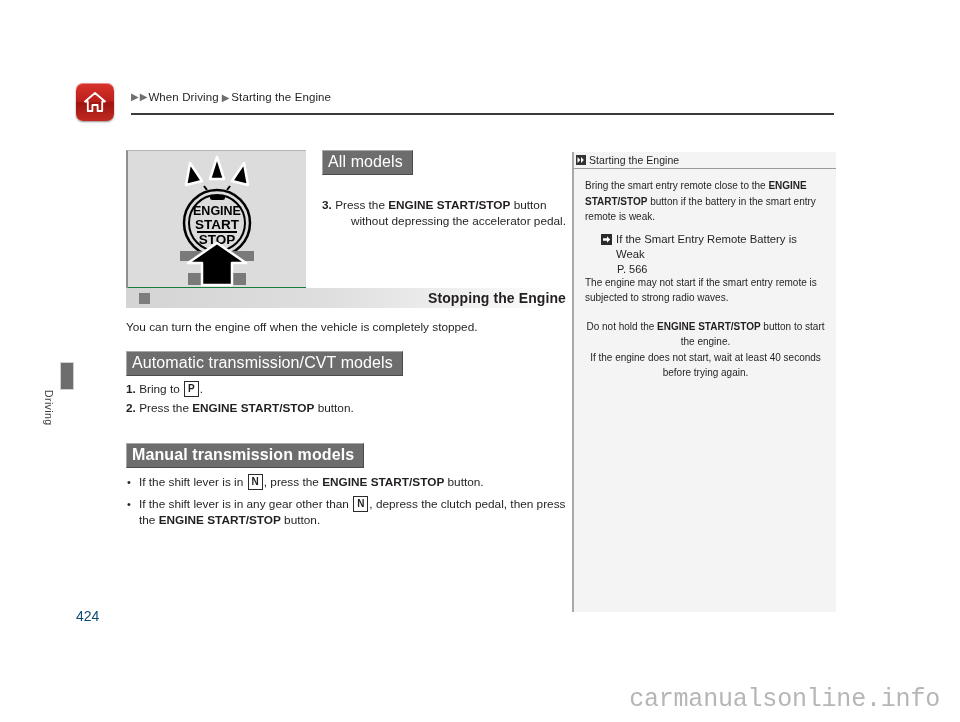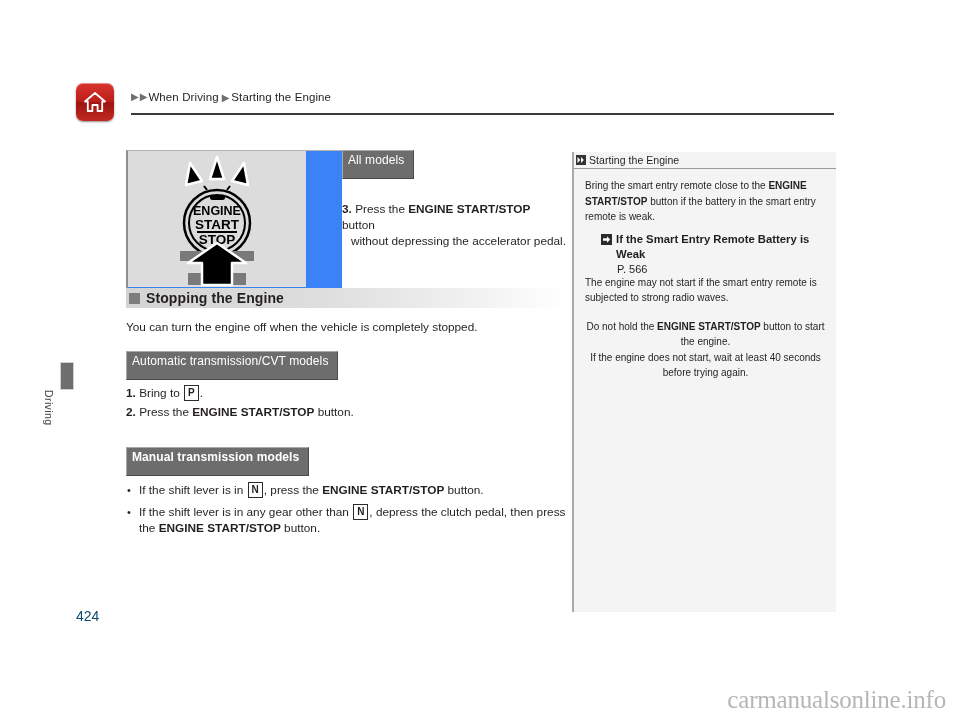--- a/index.html
+++ b/index.html
@@ -100,43 +100,43 @@
   
   .main-col {
     position: absolute;
     left: 126px;
     top: 150px;
     width: 440px;
   }
 
   
   .illus-wrap {
-    width: 216px;
+    width: 180px;
     height: 138px;
-    background: #3b82f6;
+    background: #15803d;
     border-left: 2px solid #8e8e8e;
     border-top: 1px solid #b4b4b4;
     box-sizing: border-box;
     position: relative;
     float: left;
   }
   .illus-wrap svg { display: block; }
 
   .step-col {
     margin-left: 196px;
   }
 
   
   .badge {
     display: inline-block;
     background: #6d6d6d;
     color: #ffffff;
-    font-size: 12px;
+    font-size: 16px;
     line-height: 1;
-    padding: 3px 9px 12px 5px;
+    padding: 3px 9px 4px 5px;
     border-top: 1px solid #a8a8a8;
     border-left: 1px solid #a8a8a8;
     border-right: 1px solid #4a4a4a;
     border-bottom: 1px solid #4a4a4a;
     letter-spacing: .1px;
     white-space: nowrap;
   }
 
   .step-line {
     font-size: 11.8px;
@@ -150,22 +150,23 @@
 
   
   .sec-head {
     clear: both;
     margin-top: 22px;
     width: 440px;
     height: 20px;
     background: linear-gradient(90deg, #d4d4d4 0%, #dedede 45%, #f2f2f2 80%, #ffffff 100%);
     display: flex;
     align-items: center;
-    padding-left: 3px;
+    padding-left: 13px;
     box-sizing: border-box;
+    justify-content: space-between;
   }
   .sec-head-sq {
     width: 11px;
     height: 11px;
     background: #7d7d7d;
     margin-right: 6px;
     flex: 0 0 auto;
   }
   .sec-head-txt {
     font-size: 14px;
@@ -258,21 +259,21 @@
     margin: 0 0 0 0;
   }
   .info-p + .info-p { margin-top: 13px; text-align: center; }
 
   .xref {
     margin-top: 7px;
     padding-left: 16px;
   }
   .xref-title {
     font-size: 11.3px;
-    font-weight: bold;
+    font-weight: normal;
     line-height: 15px;
     display: flex;
     align-items: flex-start;
     color: #231f20;
   }
   .xref-icon {
     width: 11px;
     height: 11px;
     background: #2b2b2b;
     margin-right: 4px;
@@ -285,26 +286,26 @@
   .xref-page {
     font-size: 11px;
     color: #231f20;
     padding-left: 16px;
     margin-top: 1px;
   }
 
   
   .watermark {
     position: absolute;
-    right: 14px;
+    right: 20px;
     bottom: 8px;
     font-size: 25px;
     color: #b6b6b6;
     letter-spacing: -.2px;
-    font-family: Liberation Serif, serif;
+    font-family: Liberation Mono, monospace;
   }
 </style>
 </head>
 <body>
 
 <div class="home-btn">
   <span>
     <svg width="24" height="22" viewBox="0 0 24 22" aria-hidden="true">
       <path d="M12 2 L22 10.5 L19.2 10.5 L19.2 20 L14.6 20 L14.6 14 L9.4 14 L9.4 20 L4.8 20 L4.8 10.5 L2 10.5 Z" fill="none" stroke="#ffffff" stroke-width="1.8" stroke-linejoin="round"></path>
     </svg>

